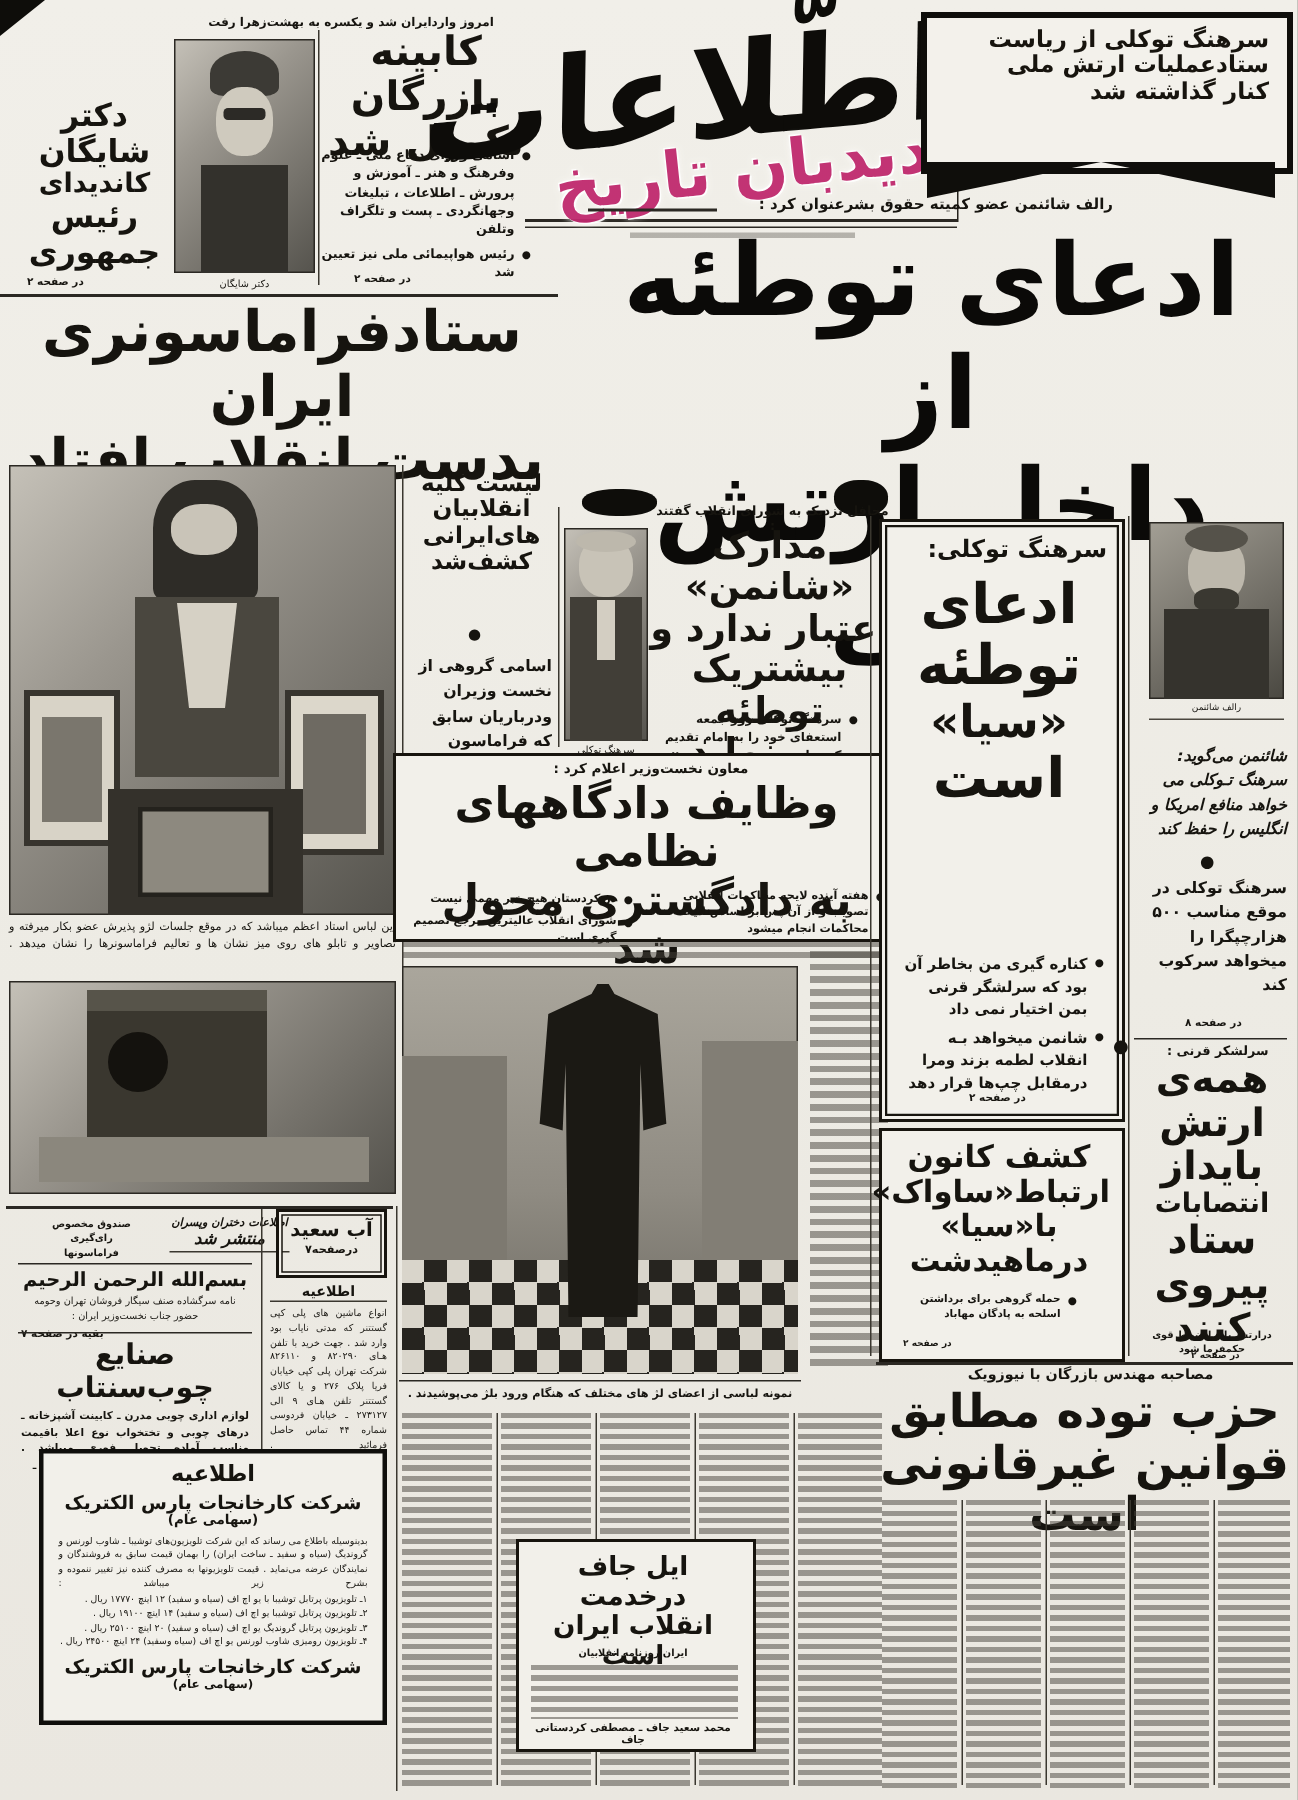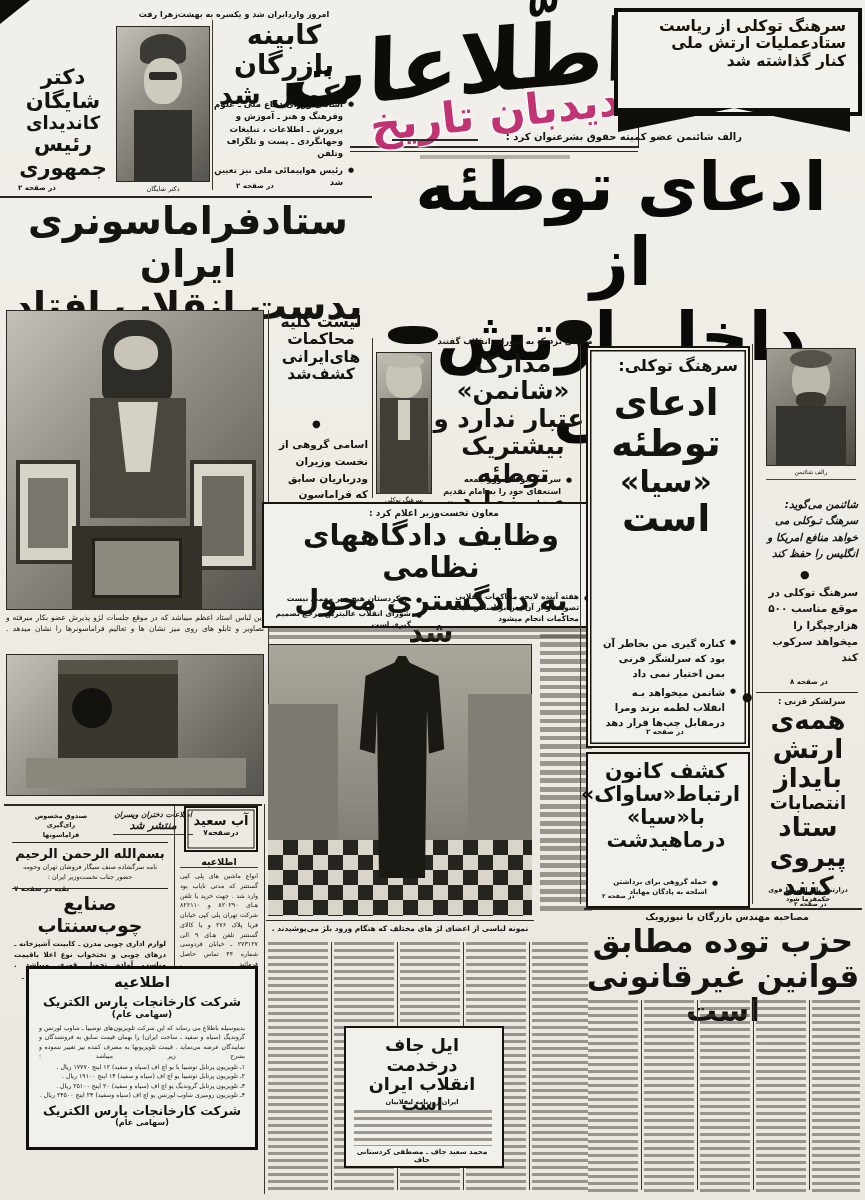--- a/index.html
+++ b/index.html
@@ -117,21 +117,21 @@
   <div class="abs photo" style="left:6px;top:654px;width:258px;height:142px;">
     <div class="abs" style="left:52px;top:18px;width:120px;height:86px;background:#3a372f;"></div>
     <div class="abs" style="left:66px;top:34px;width:40px;height:40px;background:#14120e;border-radius:50%;"></div>
     <div class="abs" style="left:52px;top:6px;width:120px;height:14px;background:#57544a;"></div>
     <div class="abs" style="left:20px;top:104px;width:220px;height:30px;background:#8b877d;"></div>
   </div>
 
   <div class="abs rule-v" style="left:268px;top:310px;height:488px;"></div>
   <div class="abs stack c b" style="left:274px;top:314px;width:94px;font-size:15.5px;line-height:1.5;">
     <div>لیست کلیه</div>
-    <div>محاکمات</div>
+    <div>انقلابیان</div>
     <div>های‌ایرانی</div>
     <div>کشف‌شد</div>
   </div>
   <div class="abs c dot" style="left:312px;top:418px;font-size:10px;"></div>
   <div class="abs b rl" style="left:274px;top:436px;width:94px;font-size:10.5px;line-height:1.6;">اسامی گروهی از نخست وزیران ودرباریان سابق که فراماسون بودند</div>
   <div class="abs pgref" style="left:300px;top:528px;">در صفحه ۲</div>
 
   <div class="abs rule-v" style="left:372px;top:338px;height:160px;"></div>
   <div class="abs blob" style="left:388px;top:326px;width:50px;height:18px;"></div>
   <div class="abs blob" style="left:556px;top:320px;width:36px;height:24px;"></div>
@@ -227,21 +227,21 @@
   <div class="abs pgref" style="left:794px;top:900px;font-size:6px;">در صفحه ۲</div>
   <div class="abs c dot" style="left:742px;top:690px;font-size:12px;"></div>
 
   <div class="abs box" style="left:586px;top:752px;width:160px;height:152px;">
     <div class="abs stack c b" style="left:4px;top:6px;width:148px;font-size:20.5px;line-height:1.45;">
       <div>کشف کانون</div>
       <div>ارتباط«ساواک»</div>
       <div>با«سیا»</div>
       <div>درماهیدشت</div>
     </div>
-    <ul class="abs bullets b rl" style="left:10px;top:124px;width:120px;font-size:7px;line-height:1.4;margin:0;padding:0;">
+    <ul class="abs bullets b rl" style="left:10px;top:108px;width:120px;font-size:7px;line-height:1.4;margin:0;padding:0;">
       <li>حمله گروهی برای برداشتن اسلحه به پادگان مهاباد</li>
     </ul>
     <div class="abs pgref" style="left:14px;top:138px;font-size:6px;">در صفحه ۲</div>
   </div>
 
   <div class="abs rule-h" style="left:584px;top:908px;width:278px;"></div>
   <div class="abs b c" style="left:612px;top:911px;width:230px;font-size:9.5px;">مصاحبه مهندس بازرگان با نیوزویک</div>
   <div class="abs stack c b" style="left:584px;top:924px;width:278px;font-size:31px;letter-spacing:-1px;">
     <div>حزب توده مطابق</div>
     <div>قوانین غیرقانونی است</div>

